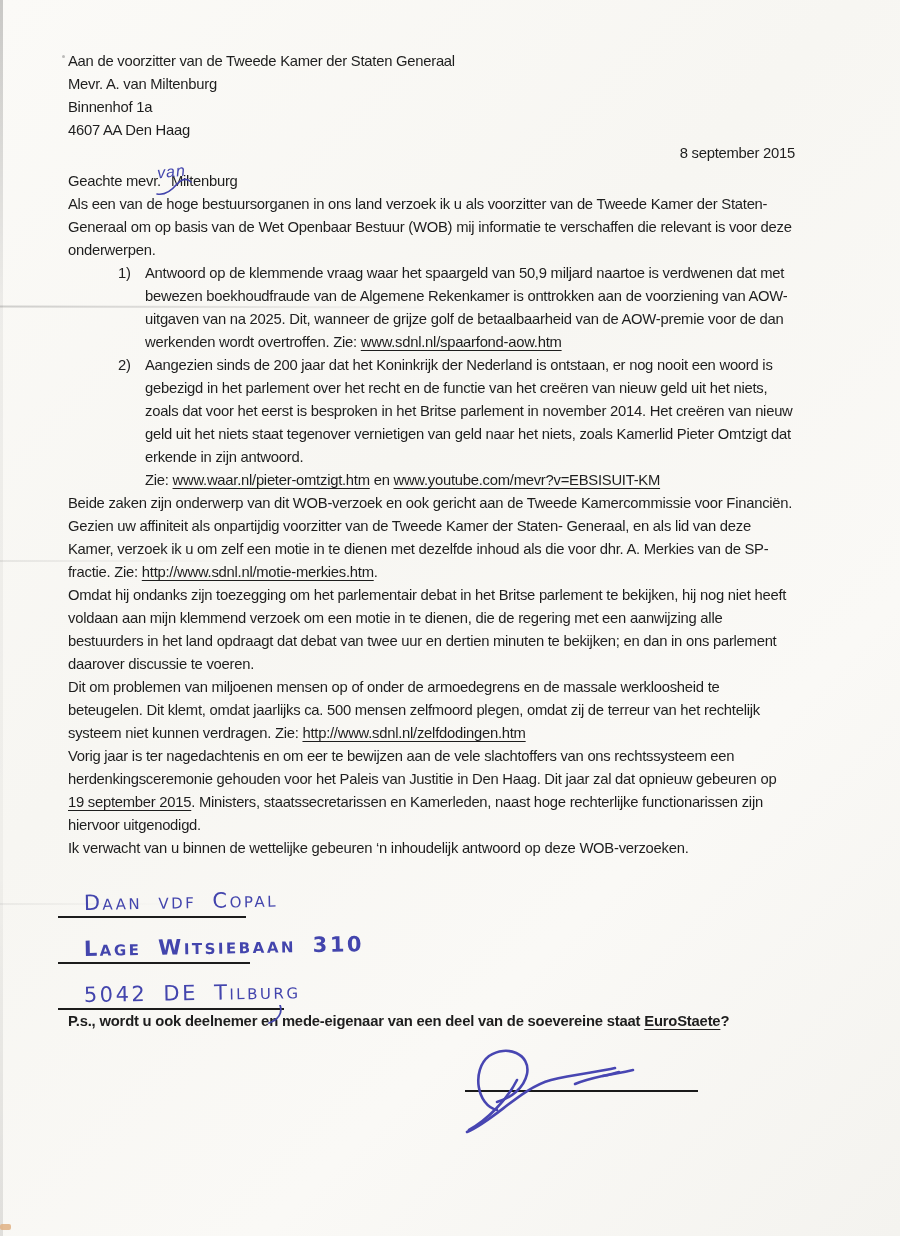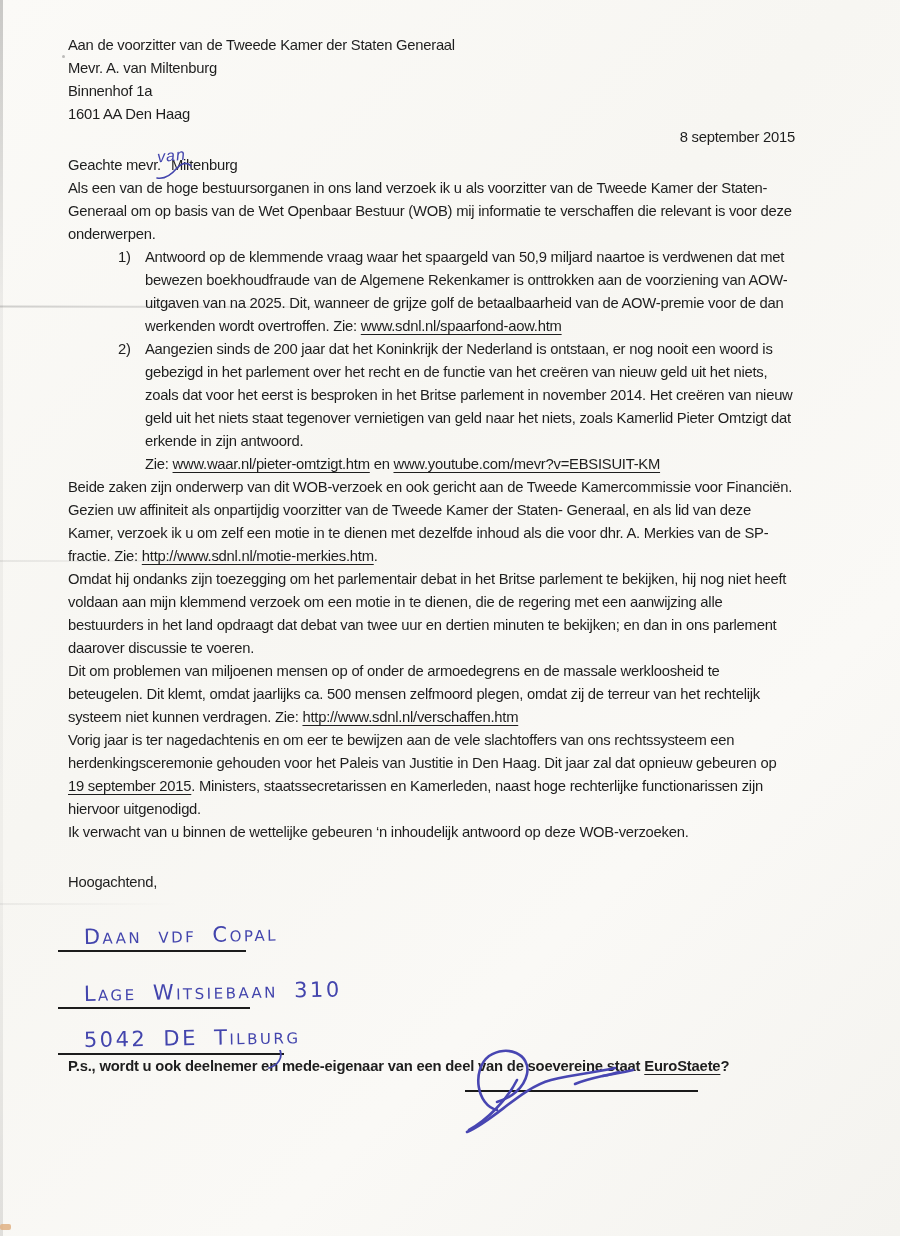--- a/index.html
+++ b/index.html
@@ -1,19 +1,19 @@
 <!DOCTYPE html>
 <html><head>
 <meta charset="utf-8">
 <style>
   html,body{margin:0;padding:0;}
   body{width:900px;height:1236px;background:#e9e8e4;font-family:"Liberation Sans",sans-serif;}
   .page{position:relative;width:900px;height:1236px;box-sizing:border-box;
         background:linear-gradient(135deg,#fbfaf7 0%,#f7f6f2 40%,#faf9f6 70%,#f4f3ef 100%);
-        padding:34px 105px 0 68px;overflow:hidden;color:var(--text,#1e1e1e);}
+        padding:50px 105px 0 68px;overflow:hidden;color:var(--text,#1e1e1e);}
   
   .edge-left{position:absolute;left:0;top:0;width:3px;height:100%;
         background:linear-gradient(180deg,rgba(0,0,0,.20),rgba(0,0,0,.05) 25%,rgba(0,0,0,.03) 70%,rgba(0,0,0,.10));}
   .crease{position:absolute;height:2px;pointer-events:none;}
   .crease.a{left:0;top:306px;width:52%;background:linear-gradient(90deg,rgba(110,110,110,.30),rgba(110,110,110,0));transform:rotate(.15deg);}
   .crease.b{left:0;top:560px;width:26%;background:linear-gradient(90deg,rgba(120,120,120,.14),rgba(120,120,120,0));}
   .crease.c{left:0;top:903px;width:20%;background:linear-gradient(90deg,rgba(120,120,120,.10),rgba(120,120,120,0));}
   .speck{position:absolute;border-radius:50%;}
   .speck.s1{left:62px;top:55px;width:3px;height:3px;background:rgba(0,0,0,.25);}
   .speck.s2{left:0;top:1224px;width:11px;height:6px;background:#e0b184;border-radius:2px;opacity:.85;}
@@ -32,21 +32,21 @@
   .ul{text-decoration:underline;text-underline-offset:3px;text-decoration-thickness:1.2px;}
   .list-item{position:relative;padding-left:77px;}
   .list-item .num{position:absolute;left:50px;top:0;}
   .zie-line{margin:0;}
   .closing{margin-top:27px;}
   
   .hw-block{margin:24px 0 0 -10px;width:300px;}
   .hw-row{position:relative;border-bottom:2px solid #1c1c1c;display:flex;align-items:flex-end;
         padding:0 0 1px 26px;box-sizing:border-box;}
   .hw-row.r1{height:34px;width:188px;}
-  .hw-row.r2{height:57px;width:192px;}
+  .hw-row.r2{height:46px;width:192px;font-weight:bold;}
   .hw-row.r3{height:46px;width:226px;}
   .hw{font-family:"DejaVu Sans",sans-serif;font-variant:small-caps;color:var(--ink,#4345ad);
         font-size:21px;line-height:24px;letter-spacing:2.5px;word-spacing:7px;white-space:nowrap;
         transform:rotate(-1deg);transform-origin:left bottom;}
   .hw-tail{position:absolute;right:-4px;bottom:-19px;}
   
   .sig-area{position:absolute;left:465px;top:1048px;width:233px;height:42px;border-bottom:2px solid #1a1a1a;}
   .sig-svg{position:absolute;left:-12px;top:-12px;}
   
   .ps{margin-top:31px;font-weight:bold;letter-spacing:-.2px;}
@@ -60,21 +60,21 @@
   <div class="crease a"></div>
   <div class="crease b"></div>
   <div class="crease c"></div>
   <div class="speck s1"></div>
   <div class="speck s2"></div>
 
   <div class="addr txt">
       <div>Aan de voorzitter van de Tweede Kamer der Staten Generaal</div>
       <div>Mevr. A. van Miltenburg</div>
       <div>Binnenhof 1a</div>
-      <div>1601 AA Den Haag</div>
+      <div>4607 AA Den Haag</div>
     </div>
 
   <div class="date-line txt">8 september 2015</div>
 
   <div class="salutation txt"><span>Geachte mevr.</span><span class="ins"><span class="ins-word">van</span><svg class="ins-caret" width="40" height="22" viewBox="0 0 40 22">
         <path d="M2 20 Q 12 22 22 10 Q 30 2 36 8" fill="none" stroke="#4345ad" stroke-width="1.6" stroke-linecap="round"></path>
         </svg></span><span>Miltenburg</span></div>
 
   <p class="seg-p txt gap-top"><span>Als een van de hoge bestuursorganen in ons land verzoek ik u als voorzitter van de Tweede Kamer der Staten-Generaal om op basis van de Wet Openbaar Bestuur (WOB) mij informatie te verschaffen die relevant is voor deze onderwerpen.</span></p>
 
@@ -85,27 +85,26 @@
 
   <div class="list-item txt">
     <span class="num">2)</span>
     <p class="seg-p txt"><span>Aangezien sinds de 200 jaar dat het Koninkrijk der Nederland is ontstaan, er nog nooit een woord is gebezigd in het parlement over het recht en de functie van het creëren van nieuw geld uit het niets, zoals dat voor het eerst is besproken in het Britse parlement in november 2014.  Het creëren van nieuw geld uit het niets staat tegenover vernietigen van geld naar het niets, zoals Kamerlid Pieter Omtzigt dat erkende in zijn antwoord.</span></p>
     <p class="seg-p txt zie-line"><span>Zie: </span><span class="ul">www.waar.nl/pieter-omtzigt.htm</span><span>  en  </span><span class="ul">www.youtube.com/mevr?v=EBSISUIT-KM</span></p>
   </div>
 
   <p class="seg-p txt gap-top"><span>Beide zaken zijn onderwerp van dit WOB-verzoek en ook gericht aan de Tweede Kamercommissie voor Financiën. Gezien uw affiniteit als onpartijdig voorzitter van de Tweede Kamer der Staten- Generaal, en als lid van deze Kamer, verzoek ik u om zelf een motie in te dienen met dezelfde inhoud als die voor dhr. A. Merkies van de SP-fractie. Zie:  </span><span class="ul">http://www.sdnl.nl/motie-merkies.htm</span><span>.</span></p>
   <p class="seg-p txt"><span>Omdat hij ondanks zijn toezegging om het parlementair debat in het Britse parlement te bekijken, hij nog niet heeft voldaan aan mijn klemmend verzoek om een motie in te dienen, die de regering met een aanwijzing alle bestuurders in het land opdraagt dat debat van twee uur en dertien minuten te bekijken; en dan in ons parlement daarover discussie te voeren.</span></p>
 
-  <p class="seg-p txt gap-top"><span>Dit om problemen van miljoenen mensen op of onder de armoedegrens en de massale werkloosheid te beteugelen. Dit klemt, omdat jaarlijks ca. 500 mensen zelfmoord plegen, omdat zij de terreur van het rechtelijk systeem niet kunnen verdragen. Zie:  </span><span class="ul">http://www.sdnl.nl/verschaffen.htm</span></p>
+  <p class="seg-p txt gap-top"><span>Dit om problemen van miljoenen mensen op of onder de armoedegrens en de massale werkloosheid te beteugelen. Dit klemt, omdat jaarlijks ca. 500 mensen zelfmoord plegen, omdat zij de terreur van het rechtelijk systeem niet kunnen verdragen. Zie:  </span><span class="ul">http://www.sdnl.nl/zelfdodingen.htm</span></p>
 
   <p class="seg-p txt gap-top"><span>Vorig jaar is ter nagedachtenis  en om eer te bewijzen aan de vele slachtoffers van ons rechtssysteem een herdenkingsceremonie gehouden voor het Paleis van Justitie in Den Haag. Dit jaar zal dat opnieuw gebeuren op </span><span class="ul">19 september 2015</span><span>. Ministers, staatssecretarissen en Kamerleden, naast hoge rechterlijke functionarissen zijn hiervoor uitgenodigd.</span></p>
 
   <p class="seg-p txt gap-top"><span>Ik verwacht van u binnen de wettelijke gebeuren ‘n inhoudelijk antwoord op deze WOB-verzoeken.</span></p>
 
-  <div class="closing txt">Hoogachtend,</div>
 
   <div class="hw-block">
     <div class="hw-row r1">
       <span class="hw">Daan vdf Copal</span>
     </div>
     <div class="hw-row r2">
       <span class="hw">Lage Witsiebaan 310</span>
     </div>
     <div class="hw-row r3">
       <span class="hw">5042 DE Tilburg</span>

